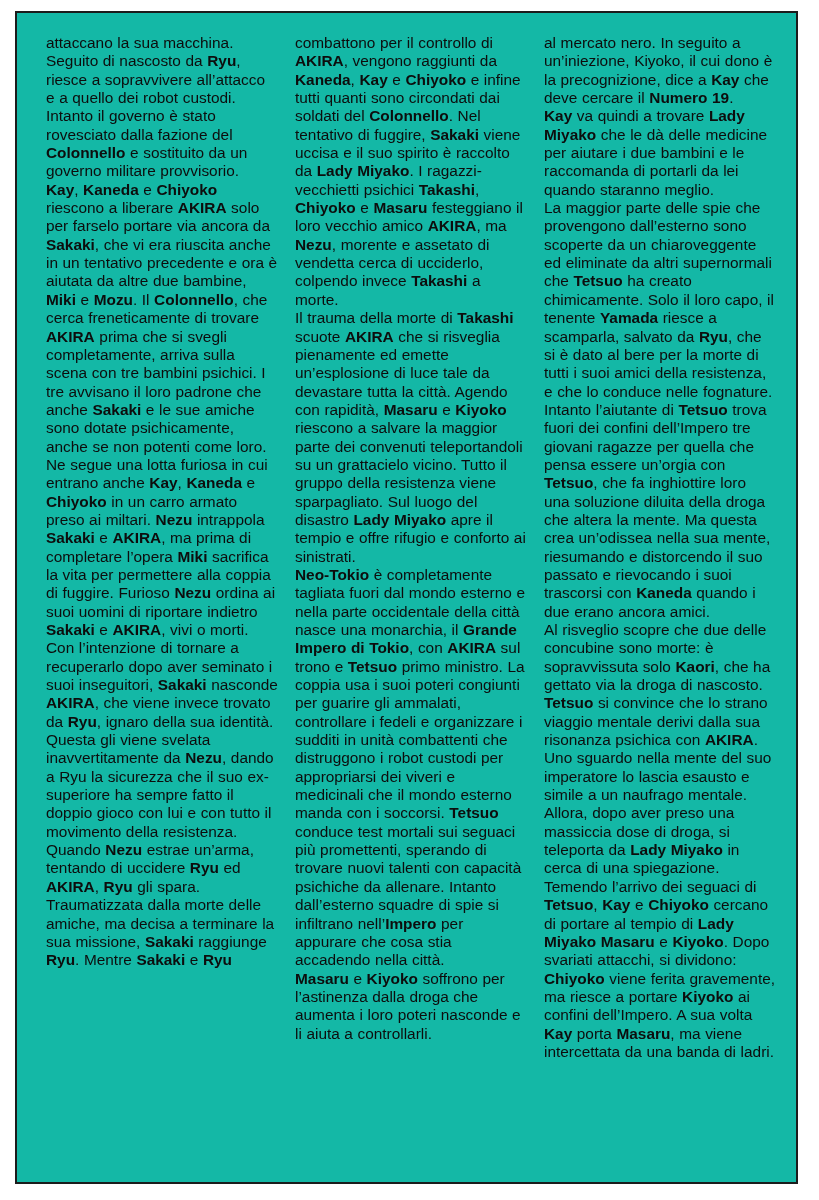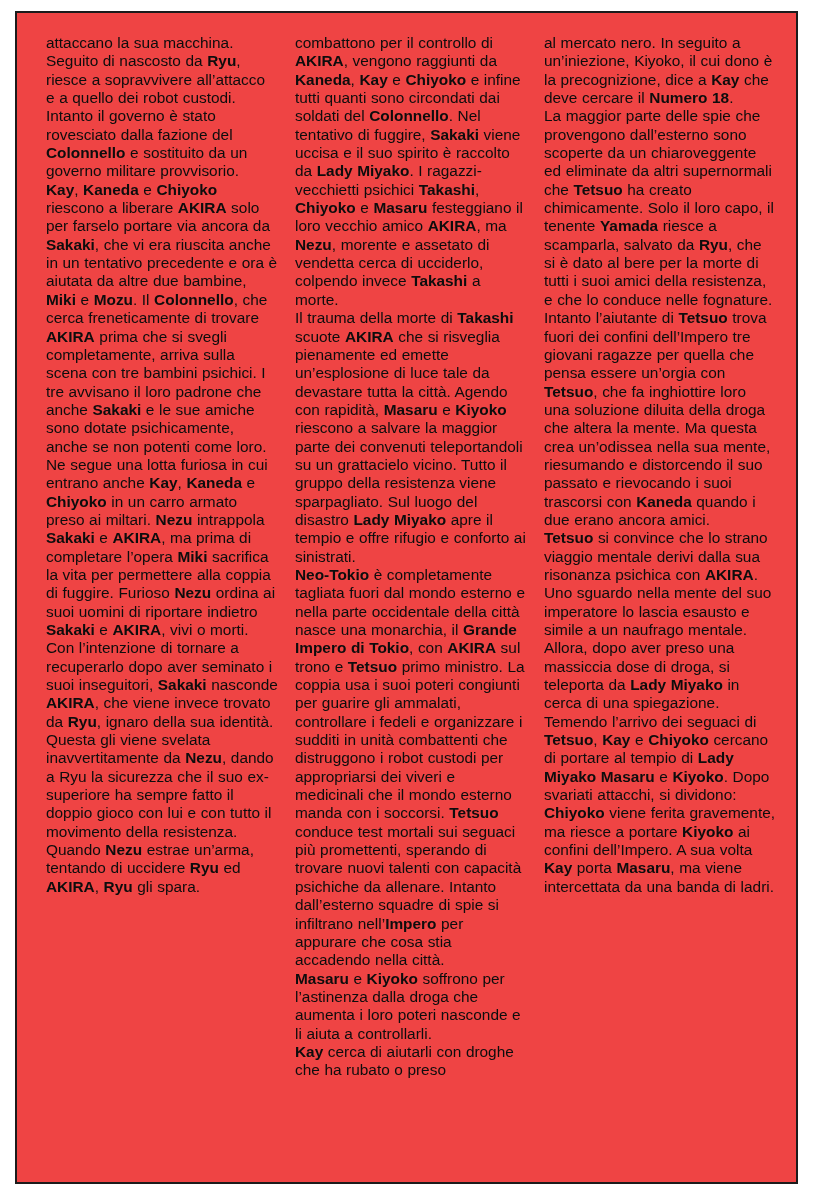--- a/index.html
+++ b/index.html
@@ -15,21 +15,21 @@
     -webkit-font-smoothing: antialiased;
   }
   .page-frame {
     position: absolute;
     left: 15px;
     top: 11px;
     width: 783px;
     height: 1173px;
     box-sizing: border-box;
     border: 2px solid #1c1c1c;
-    background: #ef4444;
+    background: #14b8a6;
   }
   .columns {
     position: absolute;
     left: 29px;
     top: 21px;
     display: flex;
     gap: 17px;
   }
   .col {
     width: 232px;
@@ -49,28 +49,30 @@
 </head>
 <body>
 
 <div class="page-frame">
   <div class="columns">
     <div class="col">
         <p><span>attaccano la sua macchina. Seguito di nascosto da </span><span class="b">Ryu</span><span>, riesce a sopravvivere all’attacco e a quello dei robot custodi. Intanto il governo è stato rovesciato dalla fazione del </span><span class="b">Colonnello</span><span> e sostituito da un governo militare provvisorio.</span></p>
         <p><span class="b">Kay</span><span>, </span><span class="b">Kaneda</span><span> e </span><span class="b">Chiyoko</span><span> riescono a liberare </span><span class="b">AKIRA</span><span> solo per farselo portare via ancora da </span><span class="b">Sakaki</span><span>, che vi era riuscita anche in un tentativo precedente e ora è aiutata da altre due bambine, </span><span class="b">Miki</span><span> e </span><span class="b">Mozu</span><span>. Il </span><span class="b">Colonnello</span><span>, che cerca freneticamente di trovare </span><span class="b">AKIRA</span><span> prima che si svegli completamente, arriva sulla scena con tre bambini psichici. I tre avvisano il loro padrone che anche </span><span class="b">Sakaki</span><span> e le sue amiche sono dotate psichicamente, anche se non potenti come loro.</span></p>
         <p><span>Ne segue una lotta furiosa in cui entrano anche </span><span class="b">Kay</span><span>, </span><span class="b">Kaneda</span><span> e </span><span class="b">Chiyoko</span><span> in un carro armato preso ai miltari. </span><span class="b">Nezu</span><span> intrappola </span><span class="b">Sakaki</span><span> e </span><span class="b">AKIRA</span><span>, ma prima di completare l’opera </span><span class="b">Miki</span><span> sacrifica la vita per permettere alla coppia di fuggire. Furioso </span><span class="b">Nezu</span><span> ordina ai suoi uomini di riportare indietro </span><span class="b">Sakaki</span><span> e </span><span class="b">AKIRA</span><span>, vivi o morti.</span></p>
         <p><span>Con l’intenzione di tornare a recuperarlo dopo aver seminato i suoi inseguitori, </span><span class="b">Sakaki</span><span> nasconde </span><span class="b">AKIRA</span><span>, che viene invece trovato da </span><span class="b">Ryu</span><span>, ignaro della sua identità. Questa gli viene svelata inavvertitamente da </span><span class="b">Nezu</span><span>, dando a Ryu la sicurezza che il suo ex-superiore ha sempre fatto il doppio gioco con lui e con tutto il movimento della resistenza. Quando </span><span class="b">Nezu</span><span> estrae un’arma, tentando di uccidere </span><span class="b">Ryu</span><span> ed </span><span class="b">AKIRA</span><span>, </span><span class="b">Ryu</span><span> gli spara.</span></p>
+        <p><span>Traumatizzata dalla morte delle amiche, ma decisa a terminare la sua missione, </span><span class="b">Sakaki</span><span> raggiunge </span><span class="b">Ryu</span><span>. Mentre </span><span class="b">Sakaki</span><span> e </span><span class="b">Ryu</span></p>
       </div>
     <div class="col">
         <p><span>combattono per il controllo di </span><span class="b">AKIRA</span><span>, vengono raggiunti da </span><span class="b">Kaneda</span><span>, </span><span class="b">Kay</span><span> e </span><span class="b">Chiyoko</span><span> e infine tutti quanti sono circondati dai soldati del </span><span class="b">Colonnello</span><span>. Nel tentativo di fuggire, </span><span class="b">Sakaki</span><span> viene uccisa e il suo spirito è raccolto da </span><span class="b">Lady Miyako</span><span>. I ragazzi-vecchietti psichici </span><span class="b">Takashi</span><span>, </span><span class="b">Chiyoko</span><span> e </span><span class="b">Masaru</span><span> festeggiano il loro vecchio amico </span><span class="b">AKIRA</span><span>, ma </span><span class="b">Nezu</span><span>, morente e assetato di vendetta cerca di ucciderlo, colpendo invece </span><span class="b">Takashi</span><span> a morte.</span></p>
         <p><span>Il trauma della morte di </span><span class="b">Takashi</span><span> scuote </span><span class="b">AKIRA</span><span> che si risveglia pienamente ed emette un’esplosione di luce tale da devastare tutta la città. Agendo con rapidità, </span><span class="b">Masaru</span><span> e </span><span class="b">Kiyoko</span><span> riescono a salvare la maggior parte dei convenuti teleportandoli su un grattacielo vicino. Tutto il gruppo della resistenza viene sparpagliato. Sul luogo del disastro </span><span class="b">Lady Miyako</span><span> apre il tempio e offre rifugio e conforto ai sinistrati.</span></p>
         <p><span class="b">Neo-Tokio</span><span> è completamente tagliata fuori dal mondo esterno e nella parte occidentale della città nasce una monarchia, il </span><span class="b">Grande Impero di Tokio</span><span>, con </span><span class="b">AKIRA</span><span> sul trono e </span><span class="b">Tetsuo</span><span> primo ministro. La coppia usa i suoi poteri congiunti per guarire gli ammalati, controllare i fedeli e organizzare i sudditi in unità combattenti che distruggono i robot custodi per appropriarsi dei viveri e medicinali che il mondo esterno manda con i soccorsi. </span><span class="b">Tetsuo</span><span> conduce test mortali sui seguaci più promettenti, sperando di trovare nuovi talenti con capacità psichiche da allenare. Intanto dall’esterno squadre di spie si infiltrano nell’</span><span class="b">Impero</span><span> per appurare che cosa stia accadendo nella città.</span></p>
         <p><span class="b">Masaru</span><span> e </span><span class="b">Kiyoko</span><span> soffrono per l’astinenza dalla droga che aumenta i loro poteri nasconde e li aiuta a controllarli.</span></p>
-        <p><span class="b">Kay</span><span> cerca di aiutarli con droghe che ha rubato o preso</span></p>
       </div>
     <div class="col">
-        <p><span>al mercato nero. In seguito a un’iniezione, Kiyoko, il cui dono è la precognizione, dice a </span><span class="b">Kay</span><span> che deve cercare il </span><span class="b">Numero 18</span><span>.</span></p>
+        <p><span>al mercato nero. In seguito a un’iniezione, Kiyoko, il cui dono è la precognizione, dice a </span><span class="b">Kay</span><span> che deve cercare il </span><span class="b">Numero 19</span><span>.</span></p>
+        <p><span class="b">Kay</span><span> va quindi a trovare </span><span class="b">Lady Miyako</span><span> che le dà delle medicine per aiutare i due bambini e le raccomanda di portarli da lei quando staranno meglio.</span></p>
         <p><span>La maggior parte delle spie che provengono dall’esterno sono scoperte da un chiaroveggente ed eliminate da altri supernormali che </span><span class="b">Tetsuo</span><span> ha creato chimicamente. Solo il loro capo, il tenente </span><span class="b">Yamada</span><span> riesce a scamparla, salvato da </span><span class="b">Ryu</span><span>, che si è dato al bere per la morte di tutti i suoi amici della resistenza, e che lo conduce nelle fognature.</span></p>
         <p><span>Intanto l’aiutante di </span><span class="b">Tetsuo</span><span> trova fuori dei confini dell’Impero tre giovani ragazze per quella che pensa essere un’orgia con </span><span class="b">Tetsuo</span><span>, che fa inghiottire loro una soluzione diluita della droga che altera la mente. Ma questa crea un’odissea nella sua mente, riesumando e distorcendo il suo passato e rievocando i suoi trascorsi con </span><span class="b">Kaneda</span><span> quando i due erano ancora amici.</span></p>
+        <p><span>Al risveglio scopre che due delle concubine sono morte: è sopravvissuta solo </span><span class="b">Kaori</span><span>, che ha gettato via la droga di nascosto.</span></p>
         <p><span class="b">Tetsuo</span><span> si convince che lo strano viaggio mentale derivi dalla sua risonanza psichica con </span><span class="b">AKIRA</span><span>. Uno sguardo nella mente del suo imperatore lo lascia esausto e simile a un naufrago mentale. Allora, dopo aver preso una massiccia dose di droga, si teleporta da </span><span class="b">Lady Miyako</span><span> in cerca di una spiegazione. Temendo l’arrivo dei seguaci di </span><span class="b">Tetsuo</span><span>, </span><span class="b">Kay</span><span> e </span><span class="b">Chiyoko</span><span> cercano di portare al tempio di </span><span class="b">Lady Miyako Masaru</span><span> e </span><span class="b">Kiyoko</span><span>. Dopo svariati attacchi, si dividono: </span><span class="b">Chiyoko</span><span> viene ferita gravemente, ma riesce a portare </span><span class="b">Kiyoko</span><span> ai confini dell’Impero. A sua volta </span><span class="b">Kay</span><span> porta </span><span class="b">Masaru</span><span>, ma viene intercettata da una banda di ladri.</span></p>
       </div>
   </div>
 </div>
 
 </body></html>

